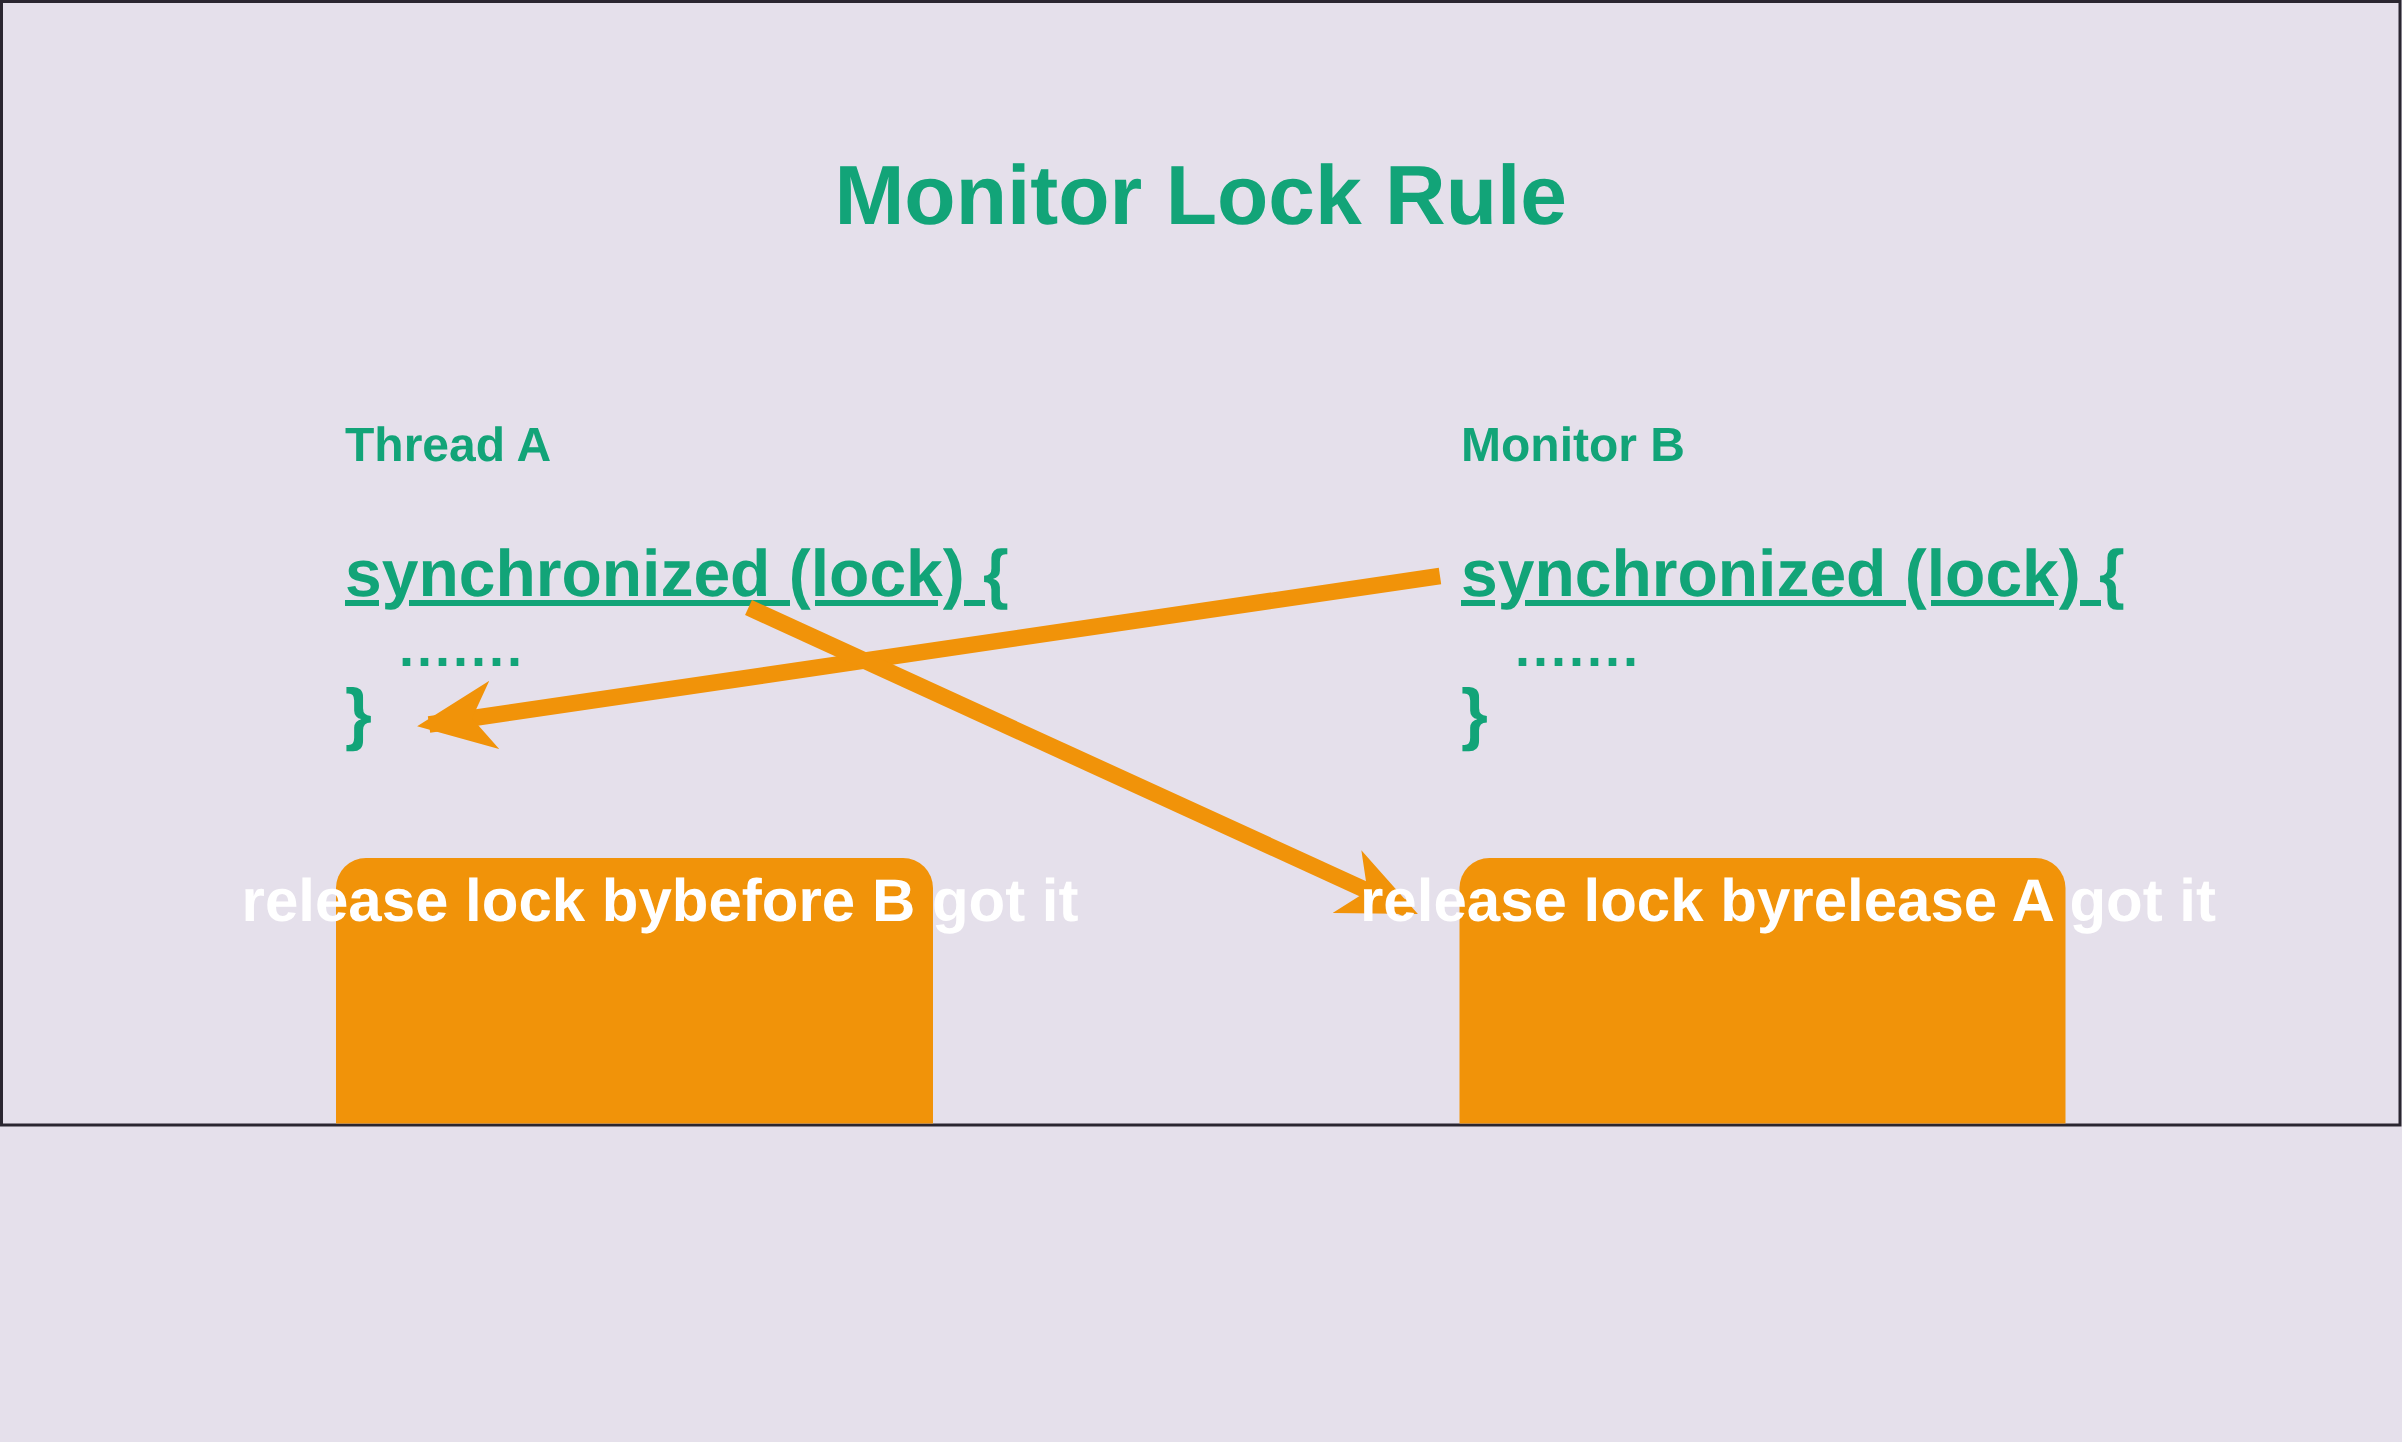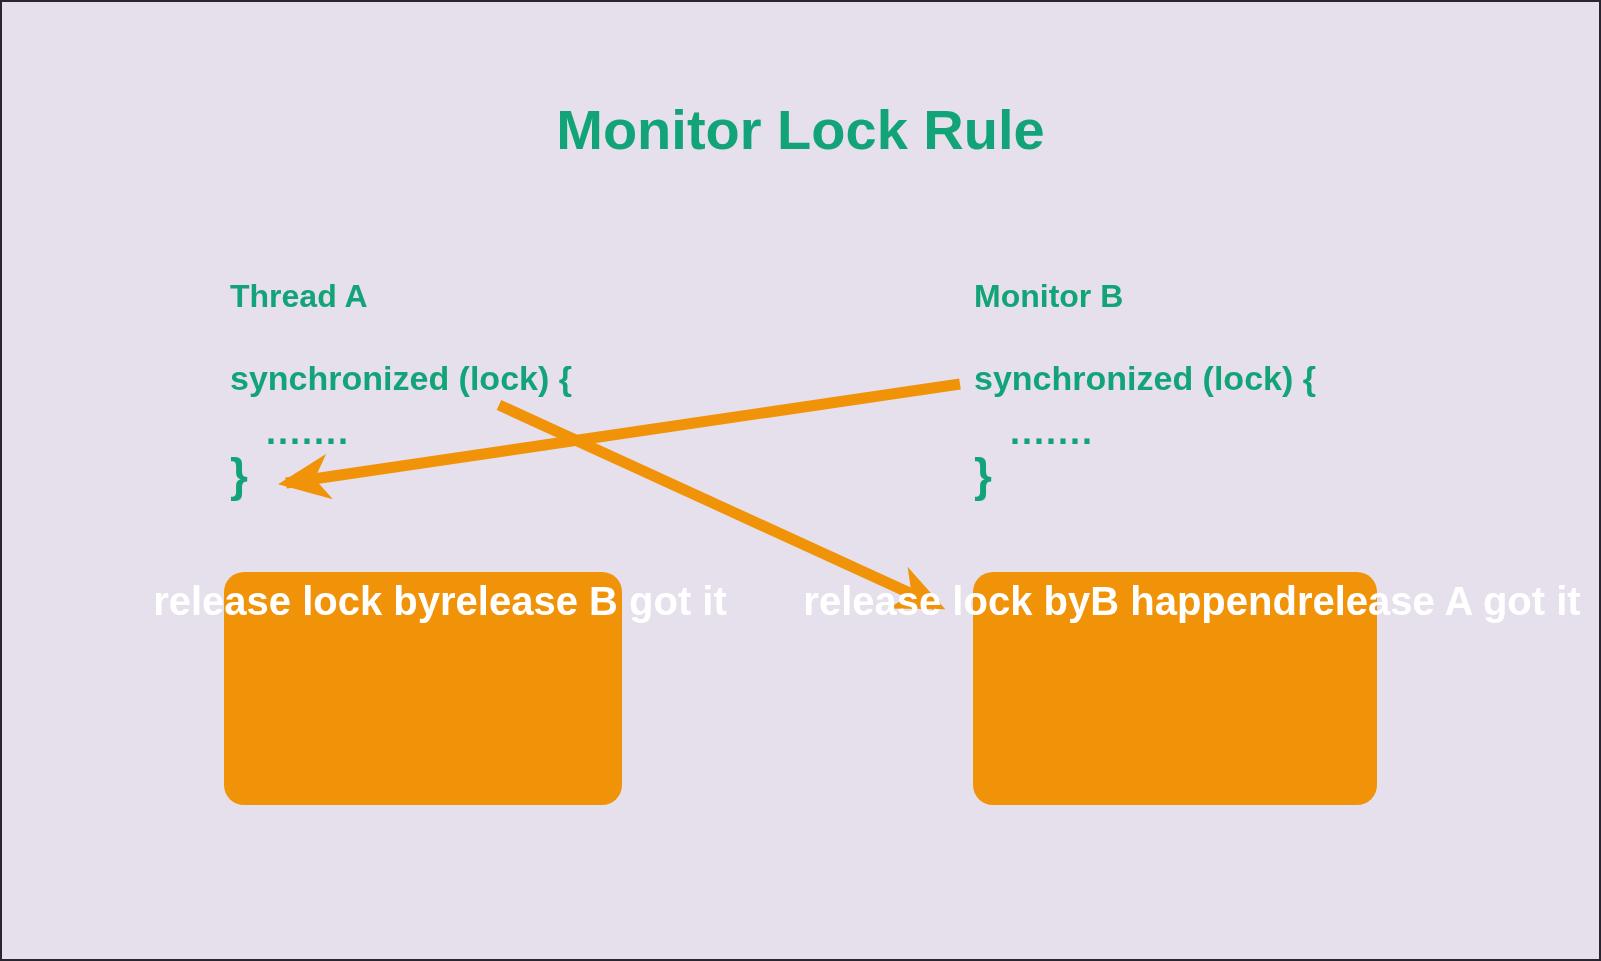--- a/index.html
+++ b/index.html
@@ -11,21 +11,21 @@
   }
   * { margin: 0; padding: 0; box-sizing: border-box; }
   html, body { width: 1601px; height: 961px; }
   body {
     font-family: "Liberation Sans", sans-serif;
     background: var(--background);
   }
   .page {
     position: relative;
     width: 1601px;
-    height: 961px;
+    height: 751px;
     background: var(--background);
     border: 2px solid var(--page-border);
     overflow: hidden;
     font-weight: bold;
   }
   .title {
     position: absolute;
     left: 0; right: 0;
     top: 100px;
     text-align: center;
@@ -35,21 +35,21 @@
     letter-spacing: 0px;
   }
   .thread-col { position: absolute; top: 0; left: 0; width: 0; height: 0; }
   .thread-name, .code-open, .code-dots, .code-close {
     position: absolute;
     color: var(--accent-green);
     white-space: nowrap;
     line-height: 1;
   }
   .thread-name { top: 278px; font-size: 32px; }
-  .code-open   { top: 359px; font-size: 34px; }
+  .code-open   { top: 359px; font-size: 44px; text-decoration: underline; }
   .code-dots   { top: 412px; left: 36px; font-size: 36px; letter-spacing: 2px; }
   .code-close  { top: 450px; font-size: 46px; }
   .col-a { left: 228px; }
   .col-b { left: 972px; }
   .note-box {
     position: absolute;
     top: 570px;
     height: 233px;
     border-radius: 20px;
     background: var(--accent-orange);
@@ -106,22 +106,21 @@
       <marker id="arrowhead" markerUnits="userSpaceOnUse" markerWidth="52" markerHeight="46" refX="44" refY="23" orient="auto">
         <polygon class="arrowhead-shape" points="0,0 52,23 0,46 15,23"></polygon>
       </marker>
     </defs>
     <line class="arrow-line" x1="958" y1="382" x2="284" y2="481" marker-end="url(#arrowhead)"></line>
     <line class="arrow-line" x1="497" y1="403" x2="936" y2="604" marker-end="url(#arrowhead)"></line>
   </svg>
 
   <div class="note-box note-a">
     <div class="note-line">release lock by</div>
-    <div class="note-line">release B got it</div>
+    <div class="note-line">before B got it</div>
   </div>
 
   <div class="note-box note-b">
     <div class="note-line">release lock by</div>
-    <div class="note-line">B happend</div>
     <div class="note-line">release A got it</div>
   </div>
 
 </div>
 
 </body></html>

